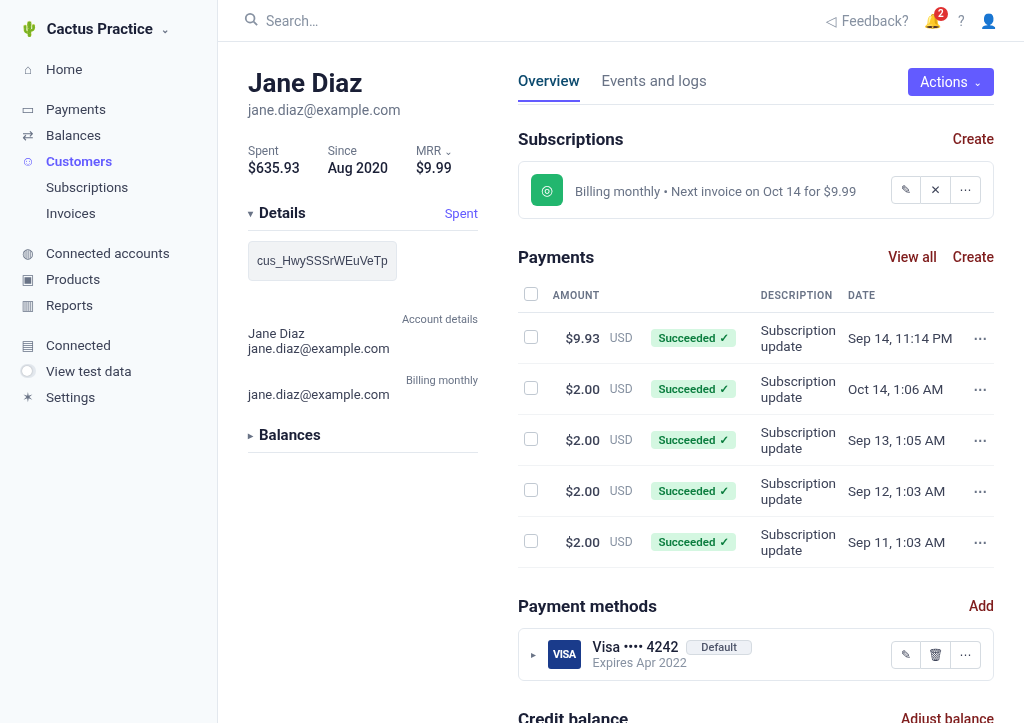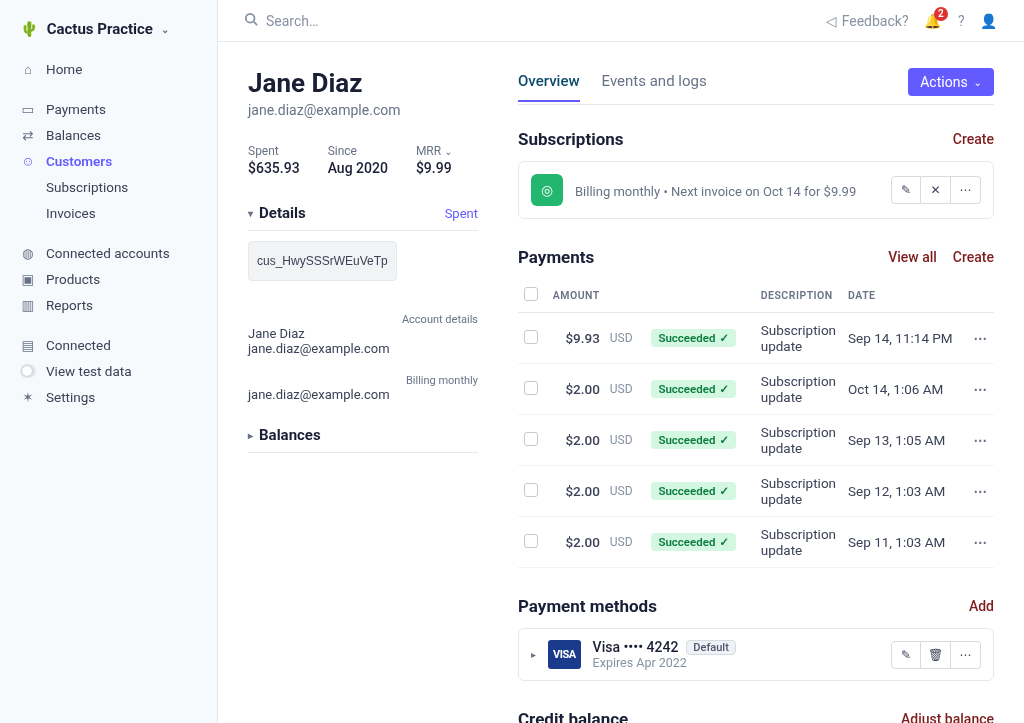--- a/index.html
+++ b/index.html
@@ -70,21 +70,21 @@
   .ptable .amt { text-align:right; font-weight:500; }
   .ptable .cur { color:#8792a2; font-size:12px; padding-left:4px;}
   .chk { width:14px; height:14px; border:1px solid #c1c9d2; border-radius:3px; display:inline-block;}
   .succeeded { background:#d4f7e1; color:#0a7d3e; font-size:11.5px; font-weight:600; padding:2px 7px; border-radius:4px; display:inline-flex; align-items:center; gap:4px;}
   .dots { color:#697386; cursor:pointer; font-weight:700; letter-spacing:1px;}
   
   .pm-row { border:1px solid #e3e8ee; border-radius:6px; padding:10px 12px; display:flex; align-items:center; gap:12px;}
   .visa { background:#1a3b8b; color:#fff; font-weight:700; font-size:11px; padding:8px 5px; border-radius:3px; letter-spacing:-0.5px;}
   .pm-body { flex:1;}
   .pm-title { font-size:14px; font-weight:500; display:flex; gap:8px; align-items:center;}
-  .pill-default { background:#eef1f6; border:1px solid #d5dbe1; font-size:11px; color:#4f566b; padding:0 6px; border-radius:4px;}
+  .pill-default { background:#eef1f6; border:1px solid #d5dbe1; font-size:11px; color:#4f566b; padding:0 14px; border-radius:4px;}
   .pm-sub { font-size:12.5px; color:#8792a2;}
 </style>
 </head>
 <body>
 
 <div class="app">
 
   <aside class="sidebar">
     <div class="org-switch">
       <span>🌵</span>

